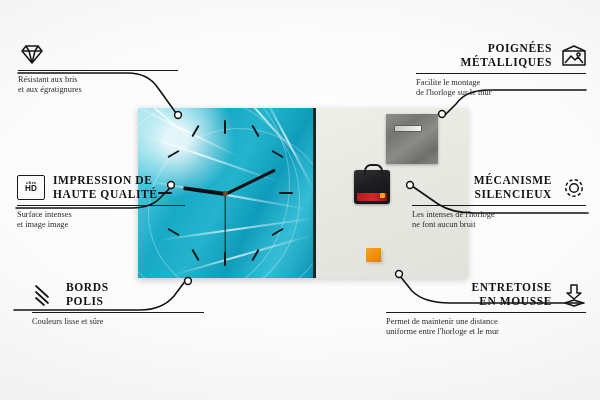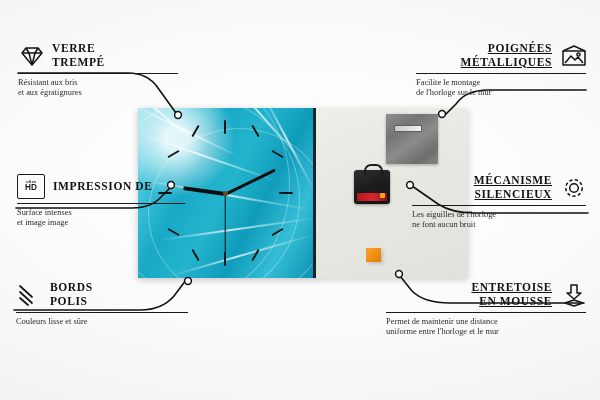--- a/index.html
+++ b/index.html
@@ -23,21 +23,21 @@
     font-family:"Liberation Serif", serif;
     font-weight:bold;
     font-size:11.5px;
     letter-spacing:.6px;
     color:#121212;
     line-height:13.5px;
     text-transform:uppercase;
     white-space:nowrap;
   }
   .feat.left .title{text-align:left;}
-  .feat.right .title{text-align:right;text-decoration:underline;}
+  .feat.right .title{text-align:right;}
   .rule{
     height:0;border-top:1.1px solid #1a1a1a;margin-top:4px;
   }
   .sub{
     font-family:"Liberation Serif", serif;
     font-size:8.4px;line-height:10.2px;color:#2b2b2b;
     margin-top:4px;white-space:nowrap;
   }
   .feat.right .sub{}
   
@@ -182,50 +182,47 @@
       <span class="ico">
         <svg viewBox="0 0 28 24" width="28" height="24">
           <g fill="none" stroke="#141414" stroke-width="1.5" stroke-linejoin="round">
             <path d="M4,9 L8,4 H20 L24,9 L14,21 Z"></path>
             <path d="M4,9 H24"></path>
               <path d="M8,4 L11,9 L14,21"></path>
               <path d="M20,4 L17,9 L14,21"></path>
           </g>
         </svg>
       </span>
-      <span class="title">
-        <span>VERRE</span><br>
-        <span>TREMPÉ</span>
-      </span>
     </div>
     <div class="rule" style="width:160px;"></div>
     <div class="sub">
       <span>Résistant aux bris</span><br>
       <span>et aux égratignures</span>
     </div>
   </div>
 
   <div class="feat left" style="left:17px;top:174px;width:176px;">
     <div class="head">
       <span class="hdbox">
         <span class="u">ultra</span>
         <span class="h">HD</span>
       </span>
       <span class="title">
         <span>IMPRESSION DE</span><br>
+        <span>HAUTE QUALITÉ</span>
       </span>
     </div>
     <div class="rule" style="width:168px;"></div>
     <div class="sub">
       <span>Surface intenses</span><br>
       <span>et image image</span>
     </div>
   </div>
 
-  <div class="feat left" style="left:16px;top:281px;width:180px;">
+  <div class="feat left" style="left:32px;top:281px;width:180px;">
     <div class="head">
       <span class="ico">
         <svg viewBox="0 0 28 24" width="28" height="24">
           <g stroke="#141414" stroke-width="1.7" stroke-linecap="round">
             <path d="M4,3 L16,14"></path>
               <path d="M4,9 L16,20"></path>
               <path d="M4,15 L12,22"></path>
             <path d="M18,3 L26,10" opacity="0"></path>
           </g>
         </svg>
@@ -275,21 +272,21 @@
         <svg viewBox="0 0 28 24" width="28" height="24">
           <g fill="none" stroke="#141414" stroke-width="1.5">
             <circle cx="14" cy="12" r="4.3"></circle>
             <circle cx="14" cy="12" r="8.2" stroke-dasharray="3.2 2.4"></circle>
           </g>
         </svg>
       </span>
     </div>
     <div class="rule" style="width:174px;margin-left:auto;"></div>
     <div class="sub">
-      <span>Les aiguilles de l'horloge</span><br>
+      <span>Les intenses de l'horloge</span><br>
       <span>ne font aucun bruit</span>
     </div>
   </div>
 
   <div class="feat right" style="left:386px;top:281px;width:200px;">
     <div class="head">
       <span class="title">
         <span>ENTRETOISE</span><br>
         <span>EN MOUSSE</span>
       </span>

